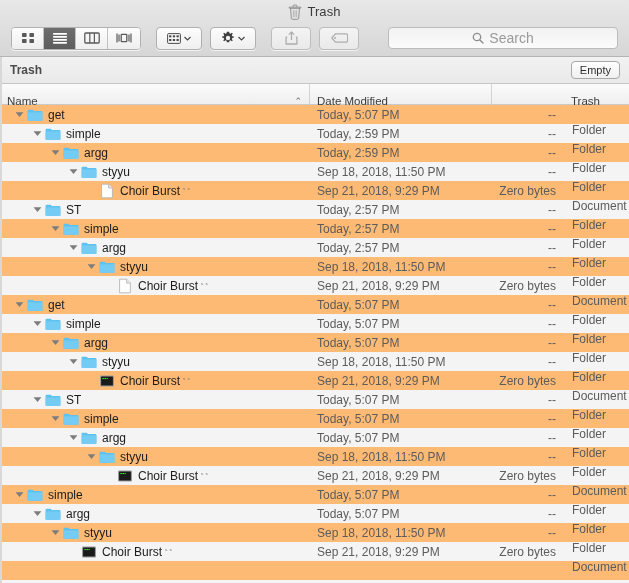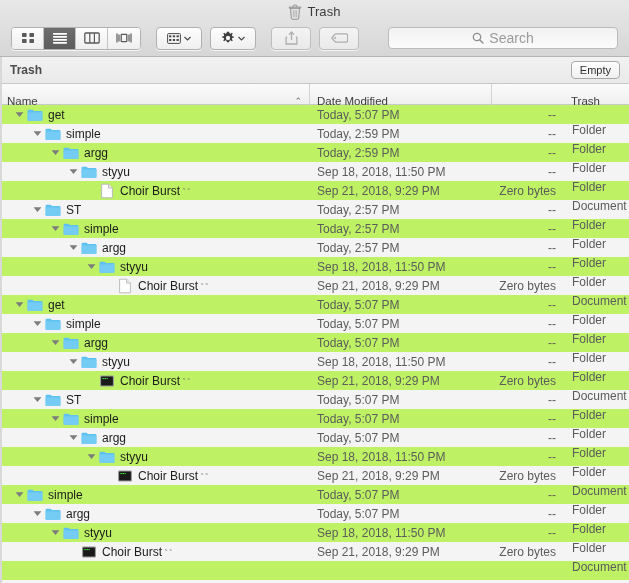--- a/index.html
+++ b/index.html
@@ -140,21 +140,21 @@
   .ch-date  { width:182px; }
   .ch-size  { width:72px; justify-content:flex-end;margin-top:20px; }
   .ch-kind  { flex:1 1 auto; border-right:none; }
   .sort-arrow { margin-left:auto; font-size:9px; color:#676767; }
 
   
   .list {
     flex:1 1 auto;
     overflow:hidden;
     position:relative;
-    background:#bef264;
+    background:#fdba74;
   }
   .row {
     height:19px;
     display:flex;
     align-items:center;
     font-size:12px;
     color:#1c1c1c;
     cursor:default;
   }
   .row.alt { background:#f4f4f4; }

